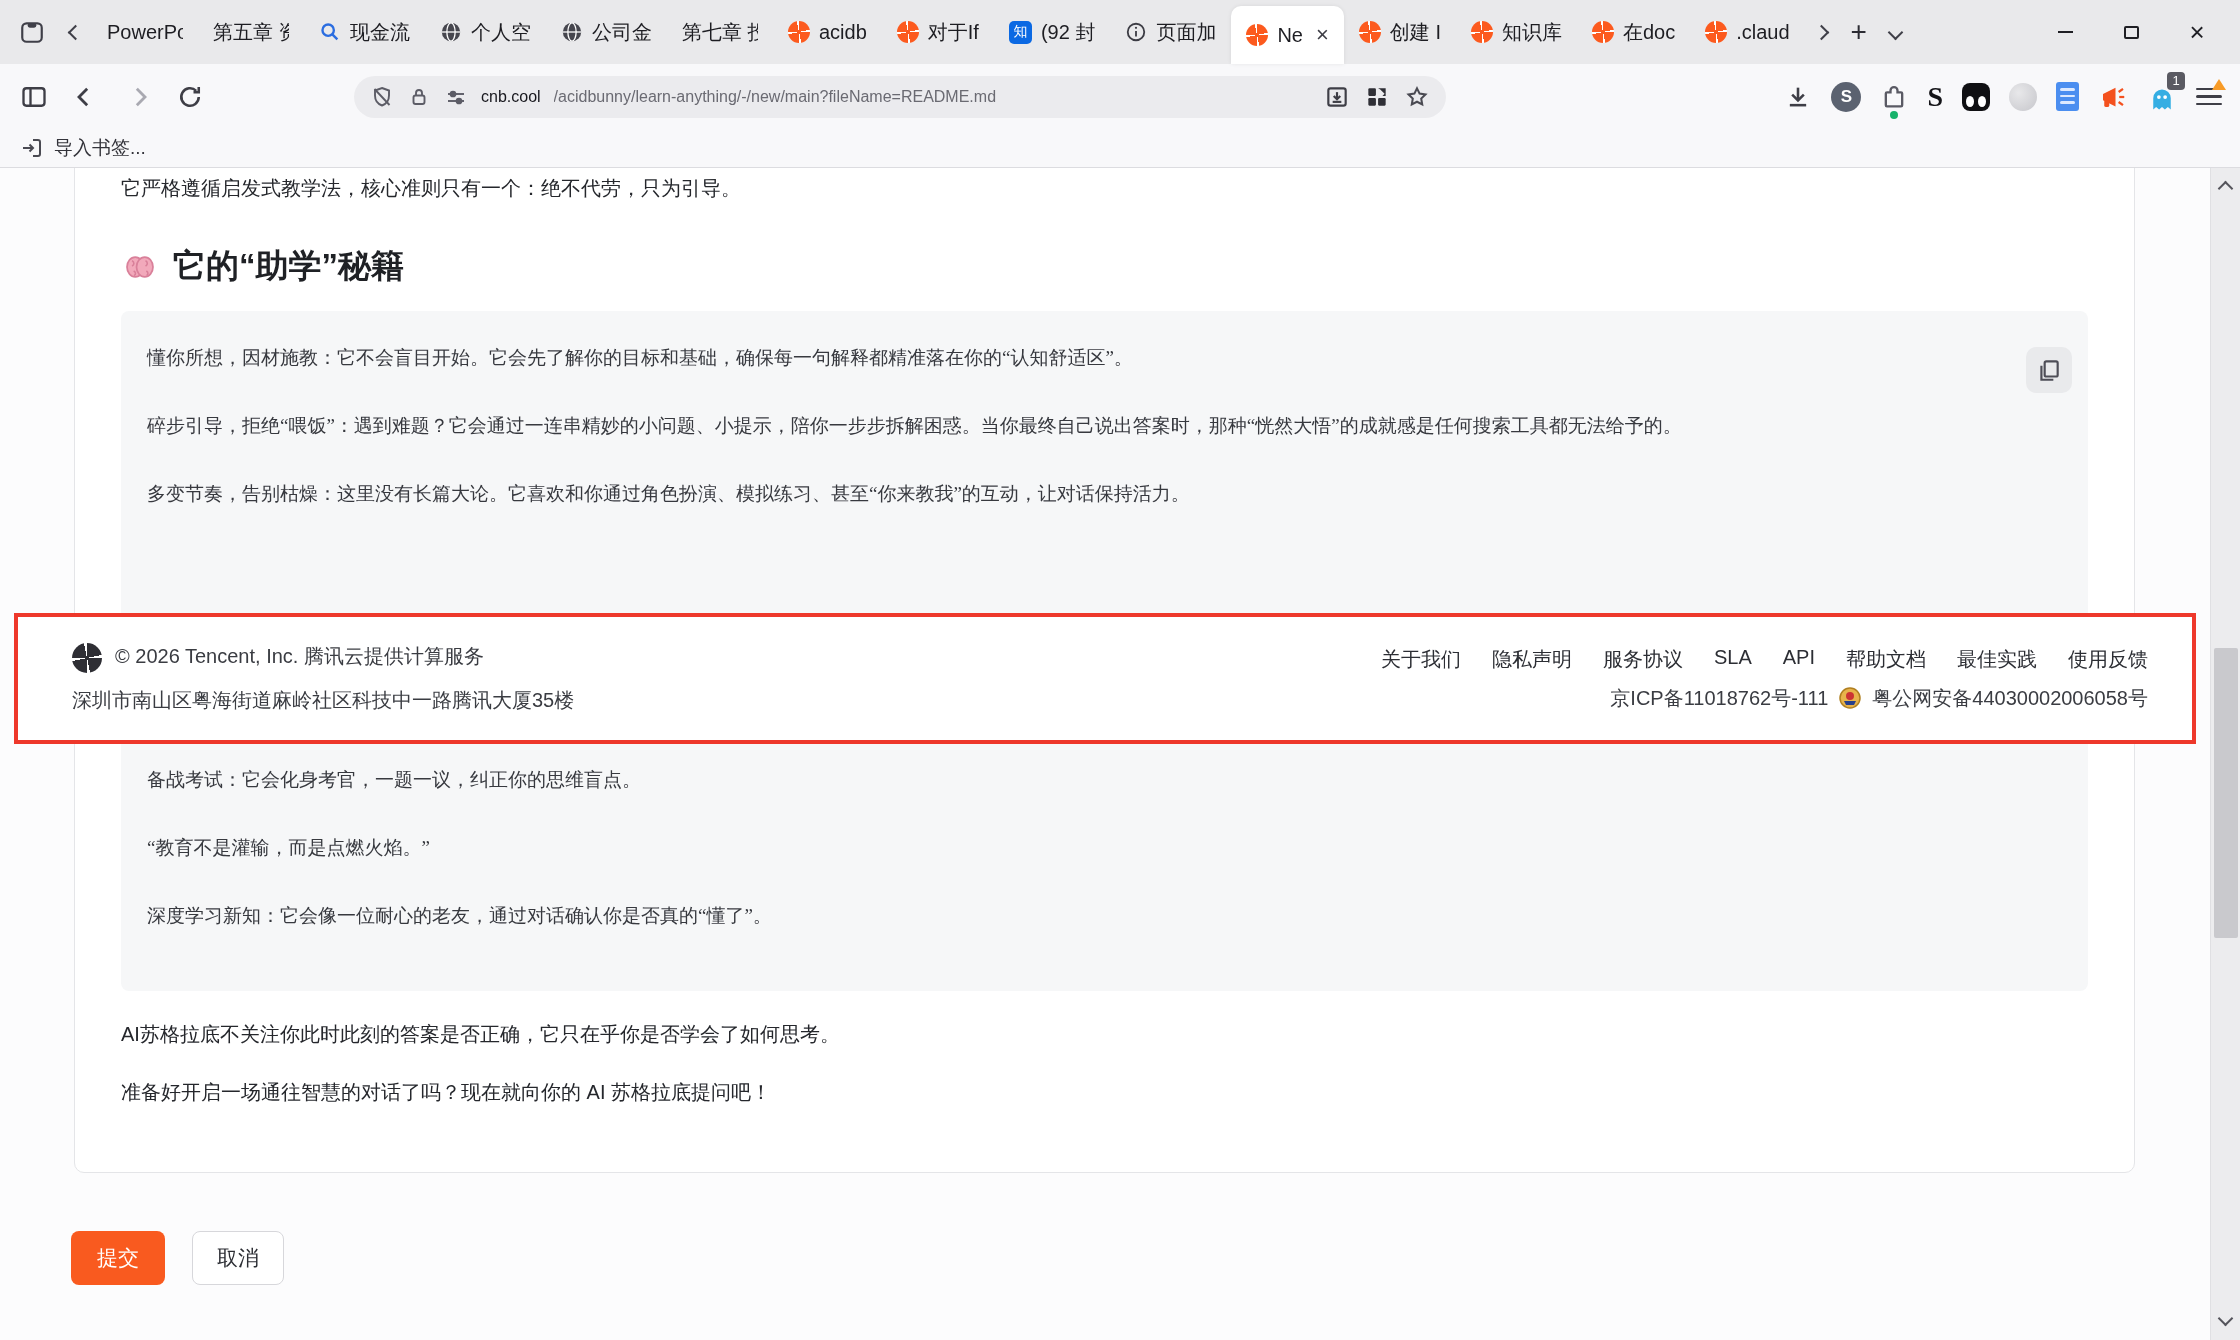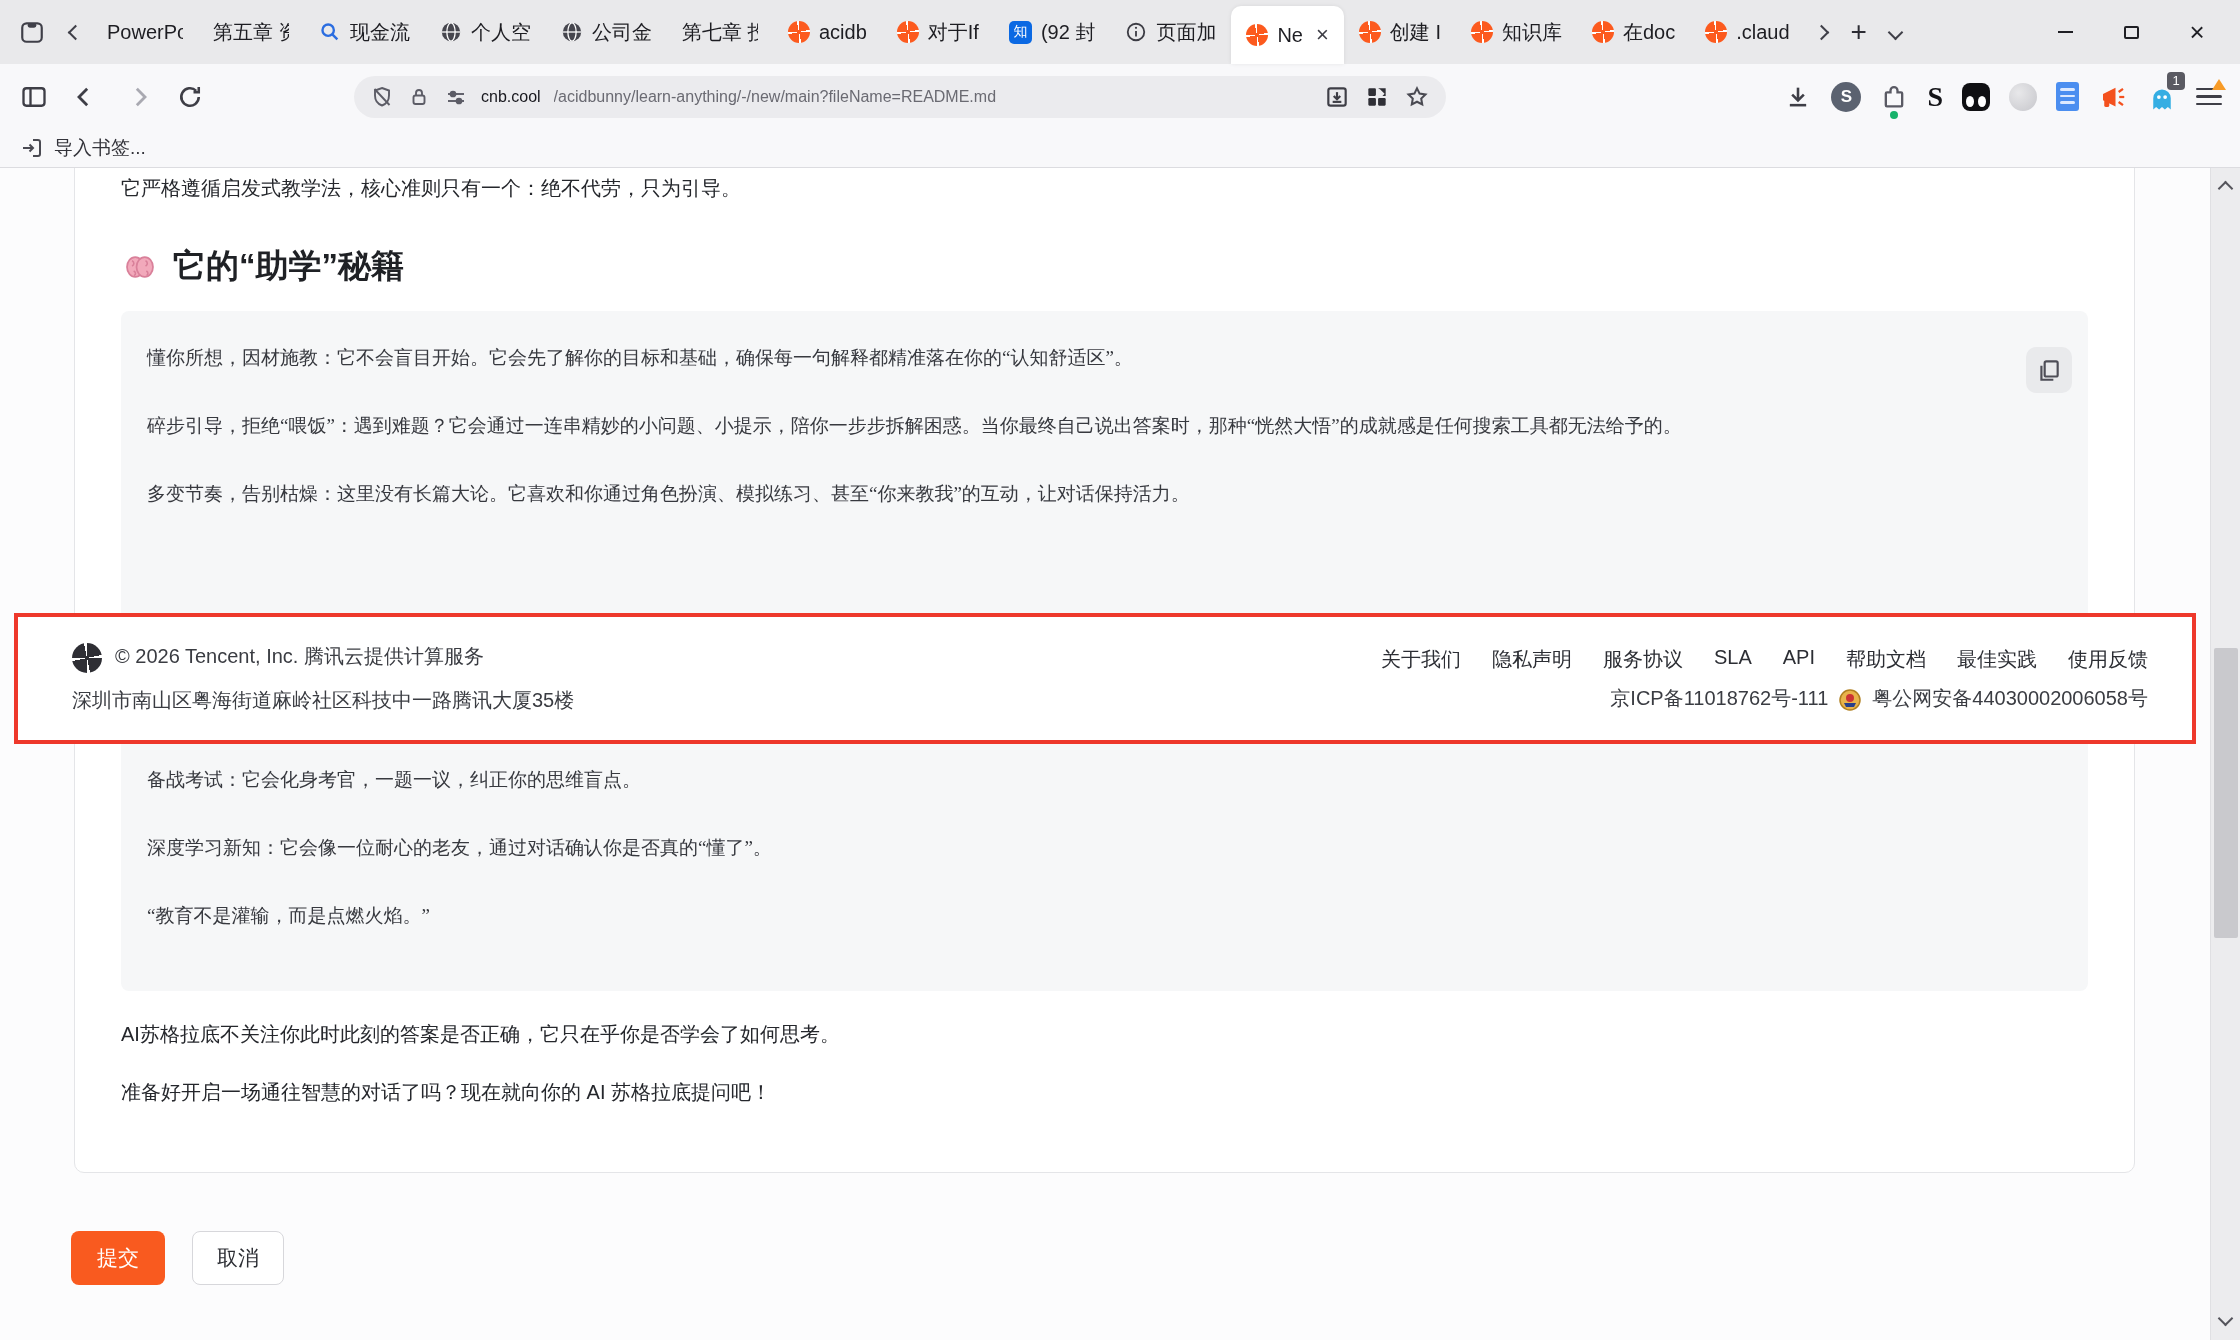--- a/index.html
+++ b/index.html
@@ -70,21 +70,21 @@
   .btn-submit{background:#f95a1f;color:#fff;border:none;border-radius:8px;font-size:21px;padding:12px 26px;cursor:pointer}
   .btn-cancel{background:#fff;color:#2b2d33;border:1px solid #d7d7db;border-radius:8px;font-size:21px;padding:12px 24px;cursor:pointer}
 
   
   .annotation{position:absolute;left:14px;top:445px;width:2182px;height:131px;border:4px solid #ee382b;background:#fff;display:flex;align-items:center;justify-content:space-between;padding:0 44px 0 54px;z-index:5}
   .f-row1{display:flex;align-items:flex-start;gap:13px;font-size:20px;color:#3a3c42}
   .f-row2{margin-top:14px;font-size:20px;color:#3a3c42}
   .ic-cnb-dark{width:30px;height:30px;border-radius:50%;background:conic-gradient(#2e2e34 0 78deg,#fff 78deg 90deg,#2e2e34 90deg 168deg,#fff 168deg 180deg,#2e2e34 180deg 258deg,#fff 258deg 270deg,#2e2e34 270deg 348deg,#fff 348deg 360deg)}
   .flinks{display:flex;gap:31px;font-size:20px;color:#2c2e34;justify-content:flex-end}
   .flinks span{cursor:pointer}
-  .freg{margin-top:12px;display:flex;justify-content:flex-end;align-items:flex-end;gap:10px;font-size:20px;color:#3a3c42}
+  .freg{margin-top:12px;display:flex;justify-content:flex-end;align-items:center;gap:10px;font-size:20px;color:#3a3c42}
 
   
   .scrollbar{position:absolute;right:0;top:0;width:30px;height:1172px;background:#ececee;border-left:1px solid #e0e0e3;z-index:6}
   .sb-chev{position:absolute;left:9px}
   .sb-chev.top{top:12px}
   .sb-chev.bot{bottom:12px}
   .sb-chev .chev{border-color:#55555c}
   .sb-thumb{position:absolute;left:3px;top:480px;width:24px;height:290px;background:#c9c9cd;border-radius:2px}
 </style>
 </head>
@@ -368,22 +368,22 @@
             <rect x="8" y="4" width="12" height="14" rx="1.5"></rect>
             <path d="M5 8v13h11"></path>
           </svg>
       </button>
       <p>懂你所想，因材施教：它不会盲目开始。它会先了解你的目标和基础，确保每一句解释都精准落在你的“认知舒适区”。</p>
       <p>碎步引导，拒绝“喂饭”：遇到难题？它会通过一连串精妙的小问题、小提示，陪你一步步拆解困惑。当你最终自己说出答案时，那种“恍然大悟”的成就感是任何搜索工具都无法给予的。</p>
       <p>多变节奏，告别枯燥：这里没有长篇大论。它喜欢和你通过角色扮演、模拟练习、甚至“你来教我”的互动，让对话保持活力。</p>
       <div class="gap-spacer"></div>
       <p>攻克学科难点：它会陪你推导公式，而非直接列出结论。</p>
       <p>备战考试：它会化身考官，一题一议，纠正你的思维盲点。</p>
+      <p>“教育不是灌输，而是点燃火焰。”</p>
       <p>深度学习新知：它会像一位耐心的老友，通过对话确认你是否真的“懂了”。</p>
-      <p>“教育不是灌输，而是点燃火焰。”</p>
     </div>
 
     <p class="outro1">AI苏格拉底不关注你此时此刻的答案是否正确，它只在乎你是否学会了如何思考。</p>
     <p class="outro2">准备好开启一场通往智慧的对话了吗？现在就向你的 AI 苏格拉底提问吧！</p>
   </div>
 
   <div class="annotation">
     <div>
       <div class="f-row1">
         <span class="ic-cnb-dark"></span>

